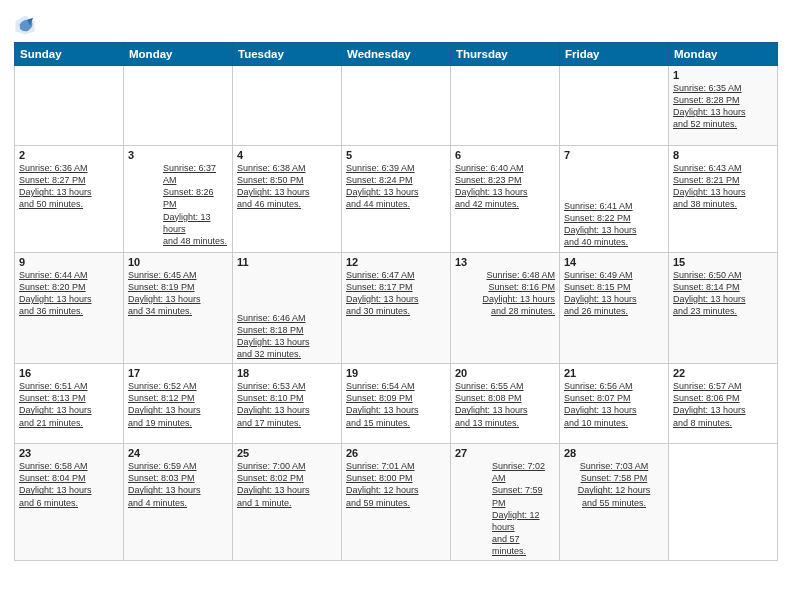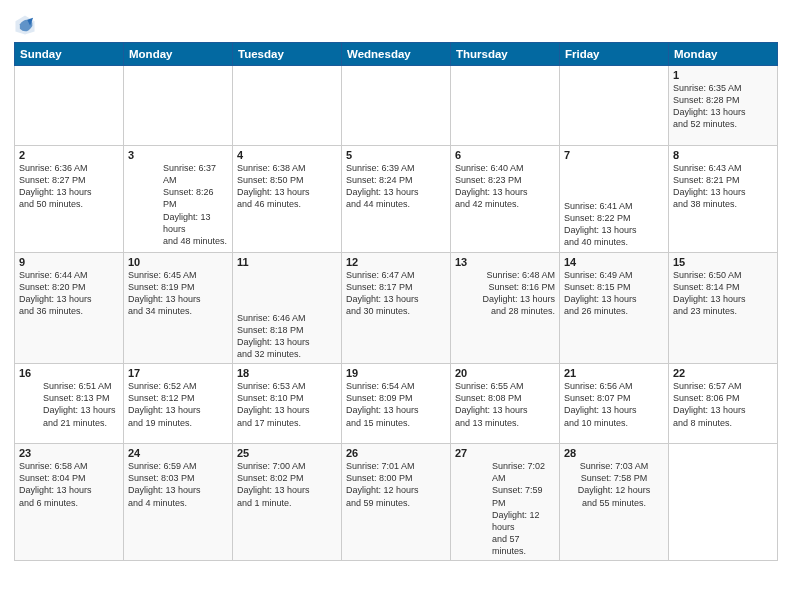--- a/index.html
+++ b/index.html
@@ -90,20 +90,21 @@
       font-size: 11px;
       font-weight: bold;
       color: #222;
       display: block;
       margin-bottom: 1px;
     }
     .day-info {
       font-size: 9px;
       color: #333;
       line-height: 1.35;
+      text-decoration: underline;
     }
     .empty-cell {
       background: #fff !important;
     }
   </style>
 </head>
 <body>
 
 <div class="page">
   <div class="header">
@@ -250,21 +251,21 @@
             <span class="day-number">15</span>
             <div class="day-info" style="white-space: pre-line;">Sunrise: 6:50 AM
 Sunset: 8:14 PM
 Daylight: 13 hours
 and 23 minutes.</div>
           </td>
         </tr>
         <tr>
           <td>
             <span class="day-number">16</span>
-            <div class="day-info" style="white-space: pre-line; margin-left: 24px;">Sunrise: 6:51 AM
+            <div class="day-info" style="white-space: pre-line;">Sunrise: 6:51 AM
 Sunset: 8:13 PM
 Daylight: 13 hours
 and 21 minutes.</div>
           </td>
           <td>
             <span class="day-number">17</span>
             <div class="day-info" style="white-space: pre-line;">Sunrise: 6:52 AM
 Sunset: 8:12 PM
 Daylight: 13 hours
 and 19 minutes.</div>

